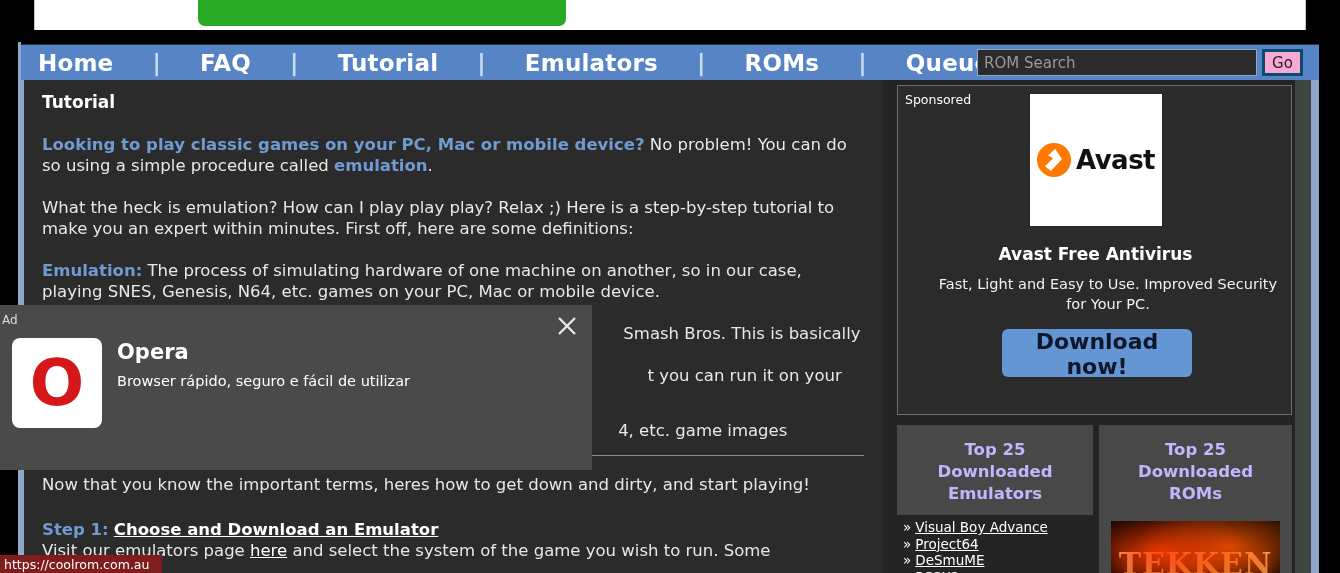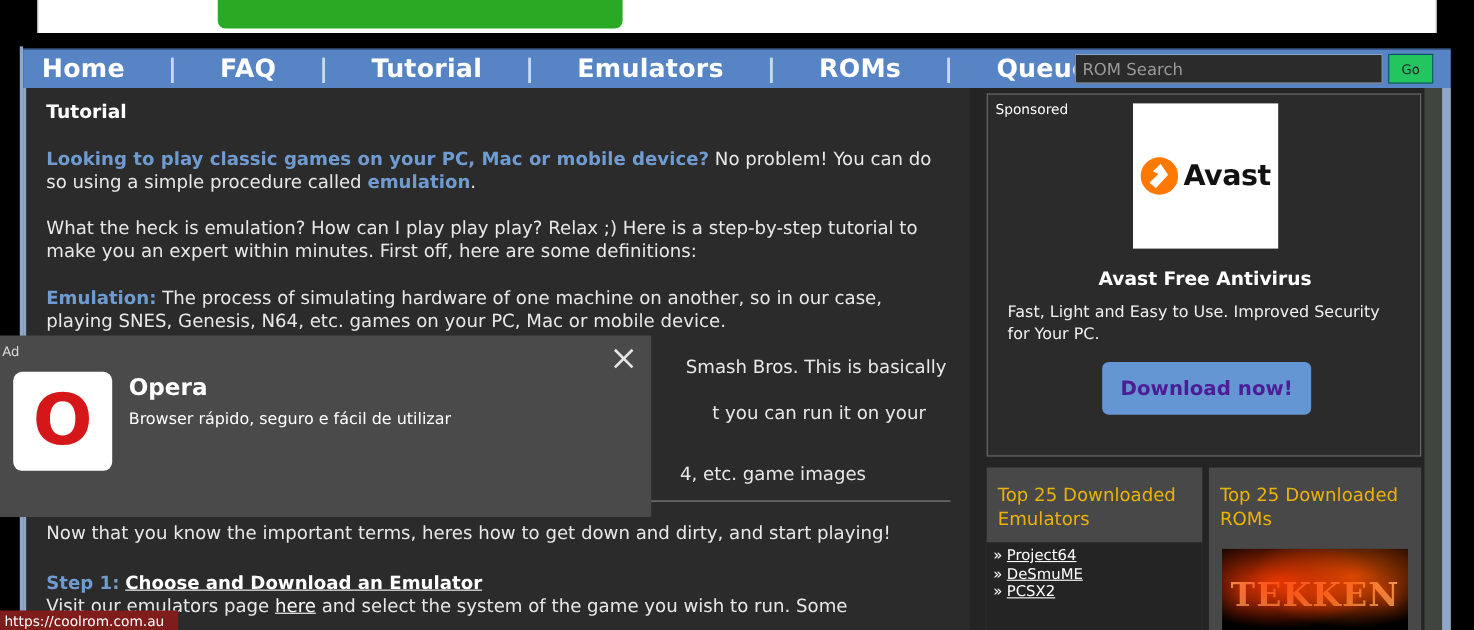--- a/index.html
+++ b/index.html
@@ -40,22 +40,22 @@
   .nav-sep{ color:#c9d9ef; font-weight:bold; padding:0 7px; }
 
   .search-wrap{ position:absolute; right:16px; top:4px; display:flex; }
   .search-input{
     width:280px; height:27px; background:#2b2b2b; color:#9a9a9a;
     border:1px solid #8fa8c9; font-size:15px; padding:0 6px;
     font-family:"DejaVu Sans","Liberation Sans",sans-serif;
   }
   .search-input::placeholder{ color:#9a9a9a; }
   .go-btn{
-    width:41px; height:27px; margin-left:5px; background:#22c55e;
-    border:1px solid #0c4a6e; color:#222; font-size:12px; cursor:pointer;
+    width:41px; height:27px; margin-left:5px; background:#f9a8d4;
+    border:3px solid #0c4a6e; color:#222; font-size:15px; cursor:pointer;
     font-family:"DejaVu Sans","Liberation Sans",sans-serif;
   }
 
   
   .body-area{
     position:absolute; left:21px; top:80px; width:1298px; height:493px;
     background:#242424;
     border-left:3px solid #8fa8c9;
   }
 
@@ -105,38 +105,38 @@
     content:""; position:absolute; left:8px; top:6px; width:17px; height:22px;
     background:#ffffff;
     clip-path:polygon(60% 0%,100% 45%,35% 100%,0% 78%,48% 42%,18% 30%);
   }
   .avast-word{ font-size:26px; font-weight:bold; color:#111; letter-spacing:-.5px; }
   .avast-title{
     position:absolute; left:0; top:158px; width:395px; text-align:center;
     font-size:17px; font-weight:bold; color:#ffffff;
   }
   .avast-desc{
-    position:absolute; left:18px; top:188px; width:360px; text-align:left;
+    position:absolute; left:30px; top:188px; width:360px; text-align:center;
     font-size:14.5px; line-height:20px; color:#f0f0f0;
   }
   .dl-btn{
     position:absolute; left:104px; top:243px; width:190px; height:48px;
     background:#6596d4; border-radius:6px; border:none; cursor:pointer;
-    color:#4c1d95; font-size:18px; font-weight:bold;
+    color:#0f172a; font-size:22px; font-weight:bold;
     font-family:"DejaVu Sans","Liberation Sans",sans-serif;
   }
 
   .top25{
     position:absolute; top:345px; background:#484848;
   }
   .t25-left{ left:15px; width:196px; height:148px; }
   .t25-right{ left:217px; width:193px; height:148px; }
   .t25-head{
-    padding:14px 10px 10px 10px; 
-    font-size:16.5px; font-weight:normal; color:#eab308; line-height:22px;
+    padding:14px 10px 10px 10px; text-align:center;
+    font-size:16.5px; font-weight:bold; color:#c4b5fd; line-height:22px;
   }
   .t25-list{
     list-style:none; margin:0; padding:4px 0 0 6px;
     background:#242424; height:83px;
   }
   .t25-list li{ font-size:13.5px; line-height:16.5px; color:#ffffff; white-space:nowrap; }
   .chev{ color:#ffffff; margin-right:4px; }
   .t25-list a{ color:#ffffff; text-decoration:underline; }
   .tekken-box{
     margin:6px auto 0 auto; width:169px; height:85px; background:#000;
@@ -296,20 +296,21 @@
         </div>
 
         <div class="avast-title">Avast Free Antivirus</div>
         <div class="avast-desc">Fast, Light and Easy to Use. Improved Security for Your PC.</div>
         <button class="dl-btn">Download now!</button>
       </div>
 
       <div class="top25 t25-left">
         <div class="t25-head">Top 25 Downloaded Emulators</div>
         <ul class="t25-list">
+          <li><span class="chev">»</span><a href="#">Visual Boy Advance</a></li>
           <li><span class="chev">»</span><a href="#">Project64</a></li>
           <li><span class="chev">»</span><a href="#">DeSmuME</a></li>
           <li><span class="chev">»</span><a href="#">PCSX2</a></li>
 
         </ul>
       </div>
 
       <div class="top25 t25-right">
         <div class="t25-head">Top 25 Downloaded ROMs</div>
         <div class="tekken-box">

